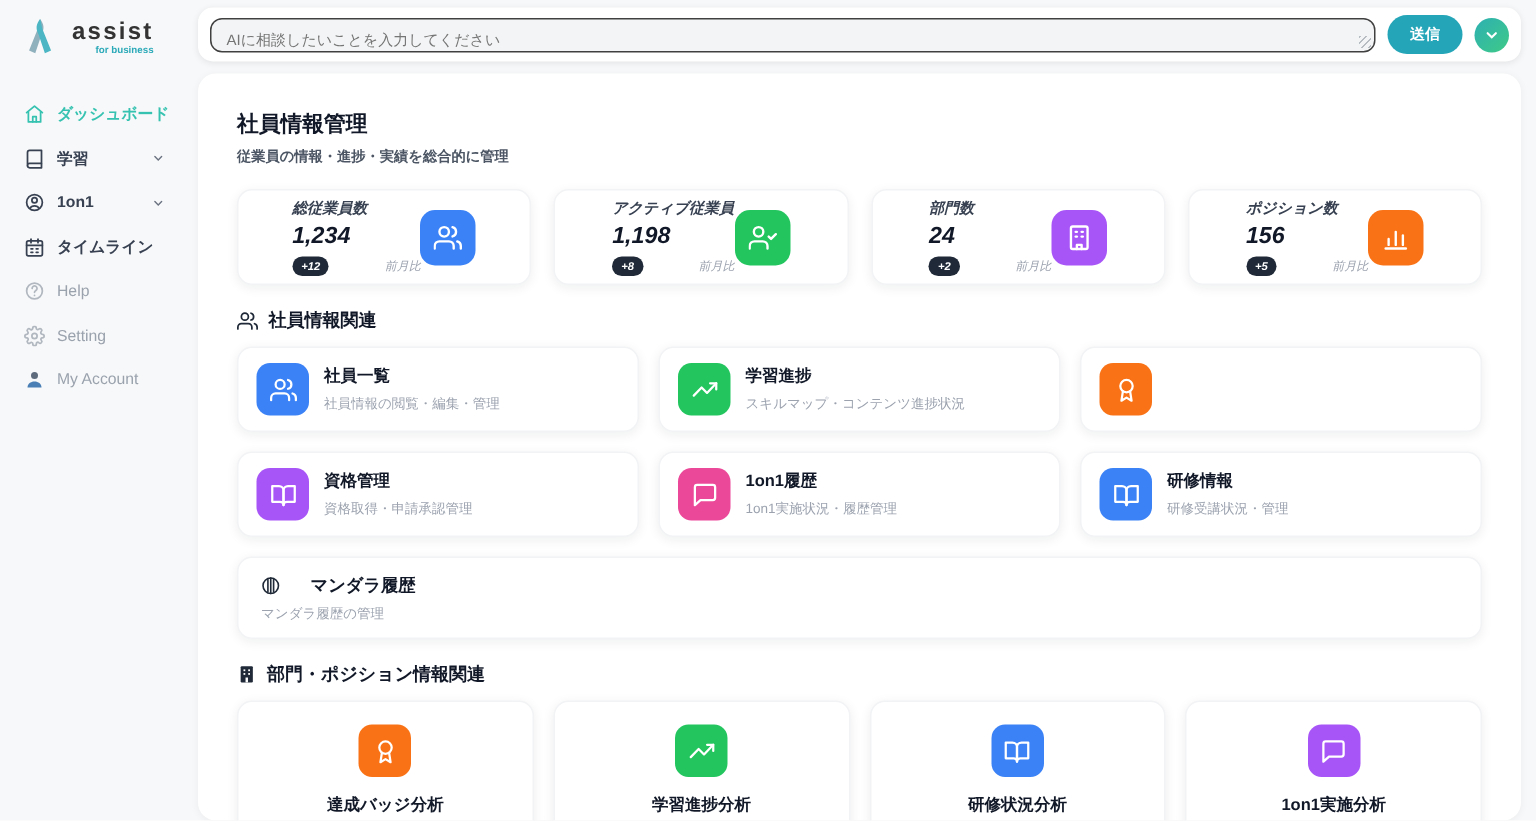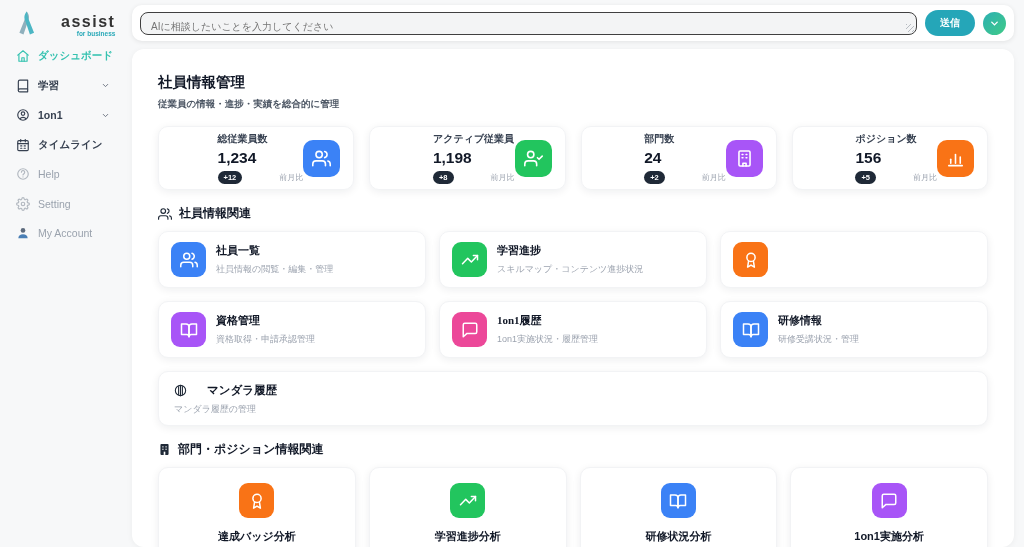--- a/index.html
+++ b/index.html
@@ -5,21 +5,21 @@
   * { margin:0; padding:0; box-sizing:border-box; }
   html,body { width:1024px; height:547px; overflow:hidden; }
   body {
     font-family:"Liberation Sans","DejaVu Sans",sans-serif;
     background:#f7f8f9; color:#111827; font-size:11px;
   }
   .app { display:flex; width:1024px; height:547px; }
 
   
   .sidebar { width:124px; flex-shrink:0; padding:10px 0 0 16px; }
-  .logo { display:flex; align-items:center; gap:21px; margin-bottom:4px; margin-left:2px; }
+  .logo { display:flex; align-items:flex-end; gap:8px; margin-bottom:24px; margin-left:2px; }
   .logo-text { line-height:1; padding-top:4px; }
   .brand { display:block; font-size:16px; font-weight:800; letter-spacing:1.5px; color:#333; }
   .tagline { display:block; font-size:6.5px; color:#2aa9b8; text-align:right; margin-top:1px; font-weight:700; }
   .nav-item { display:flex; align-items:center; gap:8px; height:29.5px; font-size:10.5px;
               font-weight:700; color:#374151; cursor:pointer; }
   .nav-item .nav-ic { display:flex; align-items:center; color:#374151; }
   .nav-item.active, .nav-item.active .nav-ic { color:#35c2b0; }
   .nav-item.muted { color:#9aa2ad; font-weight:400; }
   .nav-item.muted .nav-ic { color:#b2b8c0; }
   .chev { margin-left:auto; margin-right:14px; color:#6b7280; display:flex; }
@@ -44,39 +44,39 @@
 
   .main { background:#fff; border-radius:12px; margin-top:8px; flex:1;
           box-shadow:0 1px 6px rgba(0,0,0,.05); padding:24px 26px 0; overflow:hidden; }
   .page-title { font-size:14.5px; font-weight:800; }
   .page-sub { font-size:9.5px; color:#4b5563; font-weight:600; margin-top:6px; }
 
   
   .stats { display:grid; grid-template-columns:repeat(4,1fr); gap:15px; margin-top:15px; }
   .card { background:#fff; border:1px solid #f2f3f5; border-radius:10px;
           box-shadow:0 2px 8px rgba(17,24,39,.07); cursor:pointer; }
-  .stat-card { padding:10px 13px; display:flex; justify-content:flex-end; align-items:center; height:64px; }
+  .stat-card { padding:10px 13px; display:flex; justify-content:center; align-items:center; height:64px;font-style:italic; }
   .stat-label { font-size:10px; color:#374151; font-weight:600; }
   .stat-value { font-size:15.5px; font-weight:800; margin-top:3px; }
   .stat-delta { display:flex; align-items:center; gap:5px; margin-top:4px; }
   .pill { background:#1f2937; color:#fff; font-size:7.5px; font-weight:700; border-radius:8px; padding:2px 6px; }
   .note { font-size:8px; color:#9ca3af;padding-left:32px; }
   .ic-box { border-radius:10px; display:flex; align-items:center; justify-content:center; color:#fff; flex-shrink:0; }
   .stat-ic { width:37px; height:37px; }
 
   
   .section-head { display:flex; align-items:center; gap:7px; margin:15px 0 9px;
                   font-size:12px; font-weight:800; color:#111827; }
   .section-head .sec-ic { display:flex; color:#1f2937; }
 
   
   .feat-grid { display:grid; grid-template-columns:repeat(3,1fr); gap:13px; }
   .feat-card { padding:10px 12px; display:flex; gap:10px; align-items:center; height:57px; }
   .feat-ic { width:35px; height:35px; border-radius:9px; }
-  .feat-title { font-size:11px; font-weight:800;font-family:Liberation Serif, serif; }
+  .feat-title { font-size:11px; font-weight:800; }
   .feat-desc { font-size:9px; color:#9ca3af; margin-top:5px; }
 
   .mandala-card { margin-top:13px; padding:11px 15px; height:55px; }
   .mandala-title { display:flex; align-items:center; gap:20px; font-size:11.5px; font-weight:800; }
   .mandala-desc { font-size:9px; color:#9ca3af; margin-top:5px; }
 
   
   .ana-grid { display:grid; grid-template-columns:repeat(4,1fr); gap:13px; margin-top:3px; }
   .ana-card { text-align:center; padding:15px 8px 12px; height:132px; }
   .ana-ic { width:35px; height:35px; border-radius:9px; margin:0 auto; }

